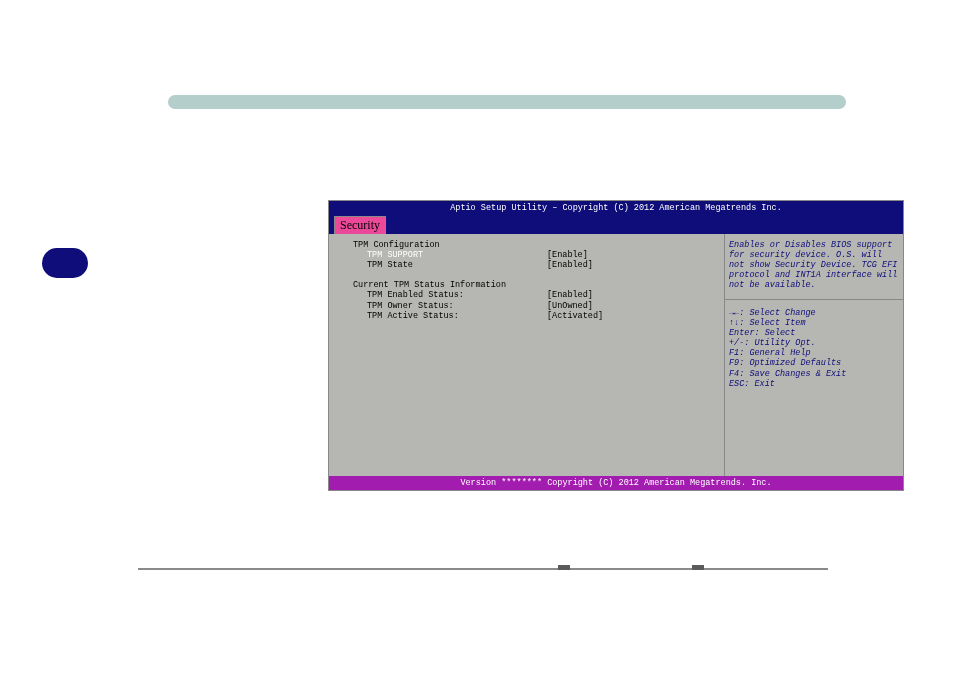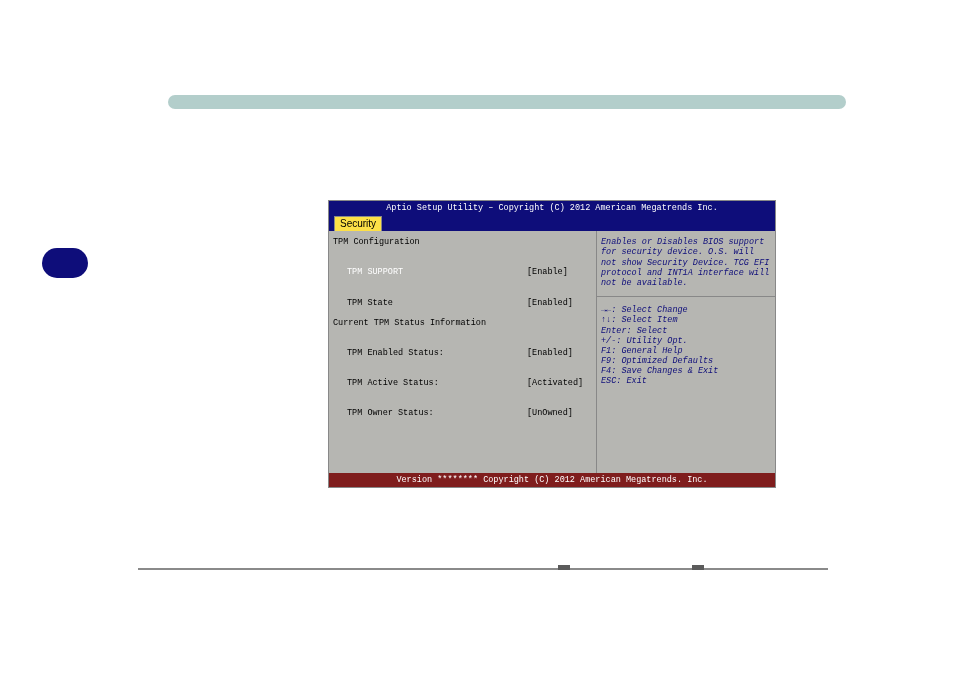--- a/index.html
+++ b/index.html
@@ -25,75 +25,76 @@
   left: 42px;
   width: 46px;
   height: 30px;
   background: #0e0d7a;
   border-radius: 15px;
 }
 .bios {
   position: absolute;
   top: 200px;
   left: 328px;
-  width: 448px;
+  width: 576px;
   background: #b6b6b2;
   font-family: "Courier New", monospace;
   font-size: 8.5px;
   line-height: 1.2;
   color: #000;
   border: 1px solid #888;
   box-sizing: border-box;
 }
 .bios-header {
   background: #0e0d7a;
   color: #fff;
   text-align: center;
   padding: 2px 0;
 }
 .bios-tabs {
   background: #0e0d7a;
   padding: 0;
   display: flex;
 }
 .bios-tab {
-  background: #fde047;
+  background: #ec4899;
   color: #000;
   padding: 1px 5px;
   margin: 1px 2px 0 5px;
   border: 1px solid #888;
   border-bottom: none;
-  font-family: Liberation Sans, sans-serif;
-  font-size: 10px;
+  font-family: Liberation Serif, serif;
+  font-size: 12px;
 }
 .bios-body {
   display: flex;
+  padding-left: 20px;
 }
 .bios-left {
   flex: 1;
   padding: 6px 4px;
   min-height: 230px;
   border-right: 1px solid #888;
 }
 .bios-right {
   width: 170px;
   padding: 6px 4px;
   font-style: italic;
 }
 .sel { color: #fff; }
-.row { display: flex; margin-top: 20px; }
+.row { display: flex; }
 .row .lab { flex: 0 0 180px; }
 .row .val { color: #000; }
 .blue-txt { color: #0e0d7a; }
 .help-sep {
   border-top: 1px solid #888;
   margin: 8px -4px;
 }
 .bios-footer {
-  background: #7f1d1d;
+  background: #a21caf;
   color: #fff;
   text-align: center;
   padding: 2px 0;
 }
 .div-line {
   position: absolute;
   top: 568px;
   left: 138px;
   width: 690px;
   height: 2px;
@@ -128,26 +129,26 @@
           <span class="lab" style="padding-left:14px">TPM State</span>
           <span class="val blue-txt">[Enabled]</span>
         </div>
       <div style="height:10px"></div>
       <div>Current TPM Status Information</div>
       <div class="row">
           <span class="lab" style="padding-left:14px">TPM Enabled Status:</span>
           <span class="val">[Enabled]</span>
         </div>
       <div class="row">
+          <span class="lab" style="padding-left:14px">TPM Owner Status:</span>
+          <span class="val">[UnOwned]</span>
+        </div>
+      <div class="row">
           <span class="lab" style="padding-left:14px">TPM Active Status:</span>
           <span class="val">[Activated]</span>
-        </div>
-      <div class="row">
-          <span class="lab" style="padding-left:14px">TPM Owner Status:</span>
-          <span class="val">[UnOwned]</span>
         </div>
     </div>
     <div class="bios-right">
       <div class="blue-txt">Enables or Disables BIOS support for security device. O.S. will not show Security Device. TCG EFI protocol and INT1A interface will not be available.</div>
       <div class="help-sep"></div>
       <div class="blue-txt">→←: Select Change</div>
       <div class="blue-txt">↑↓: Select Item</div>
       <div class="blue-txt">Enter: Select</div>
       <div class="blue-txt">+/-: Utility Opt.</div>
       <div class="blue-txt">F1: General Help</div>

